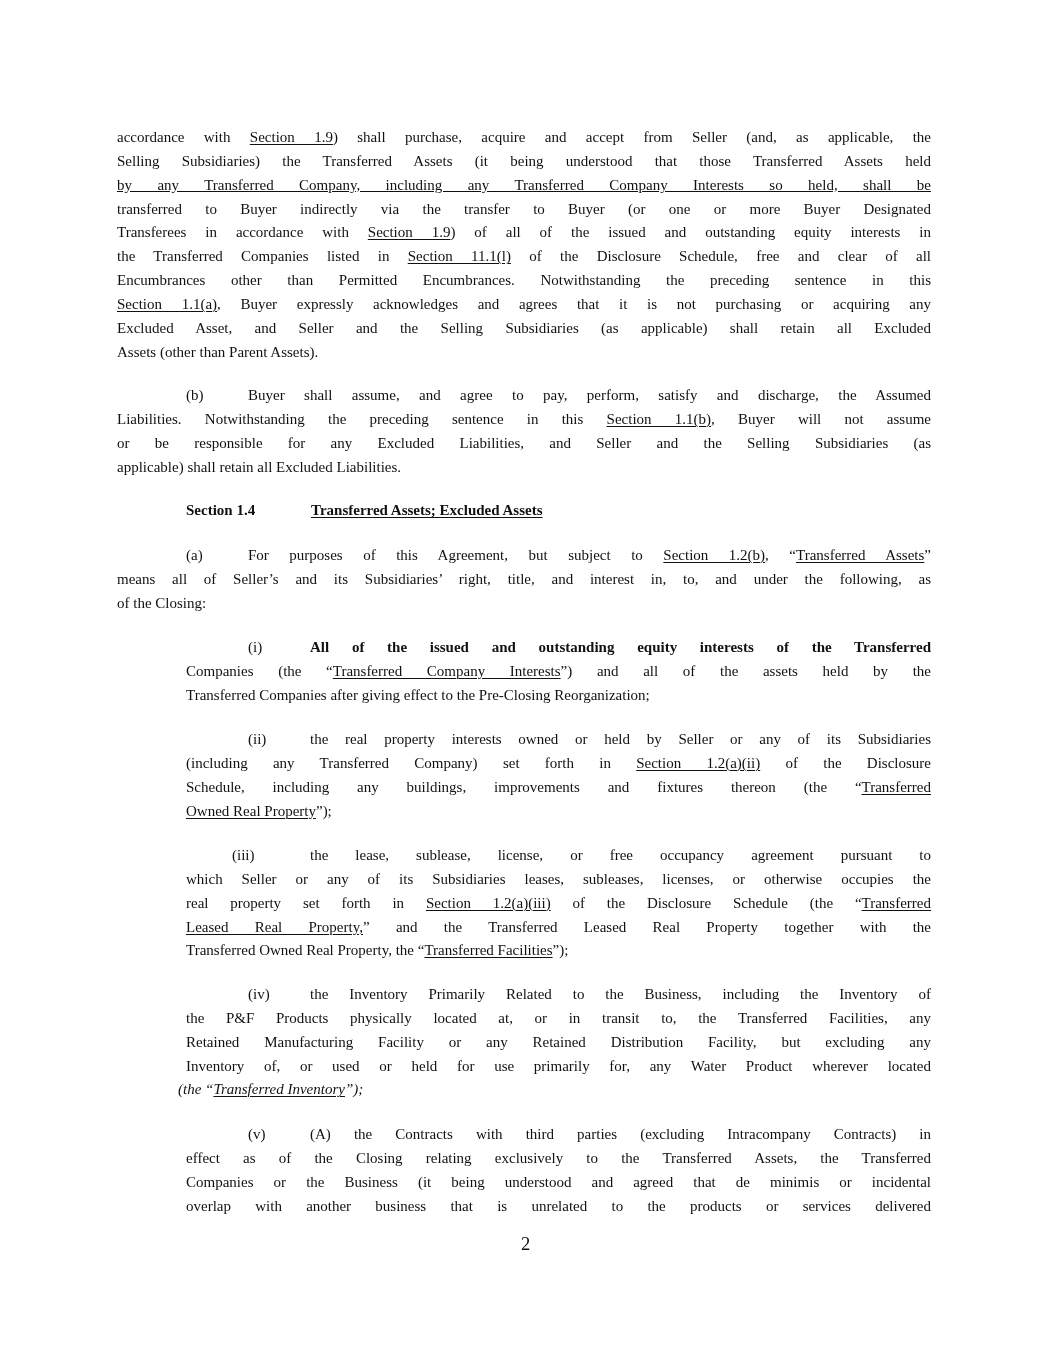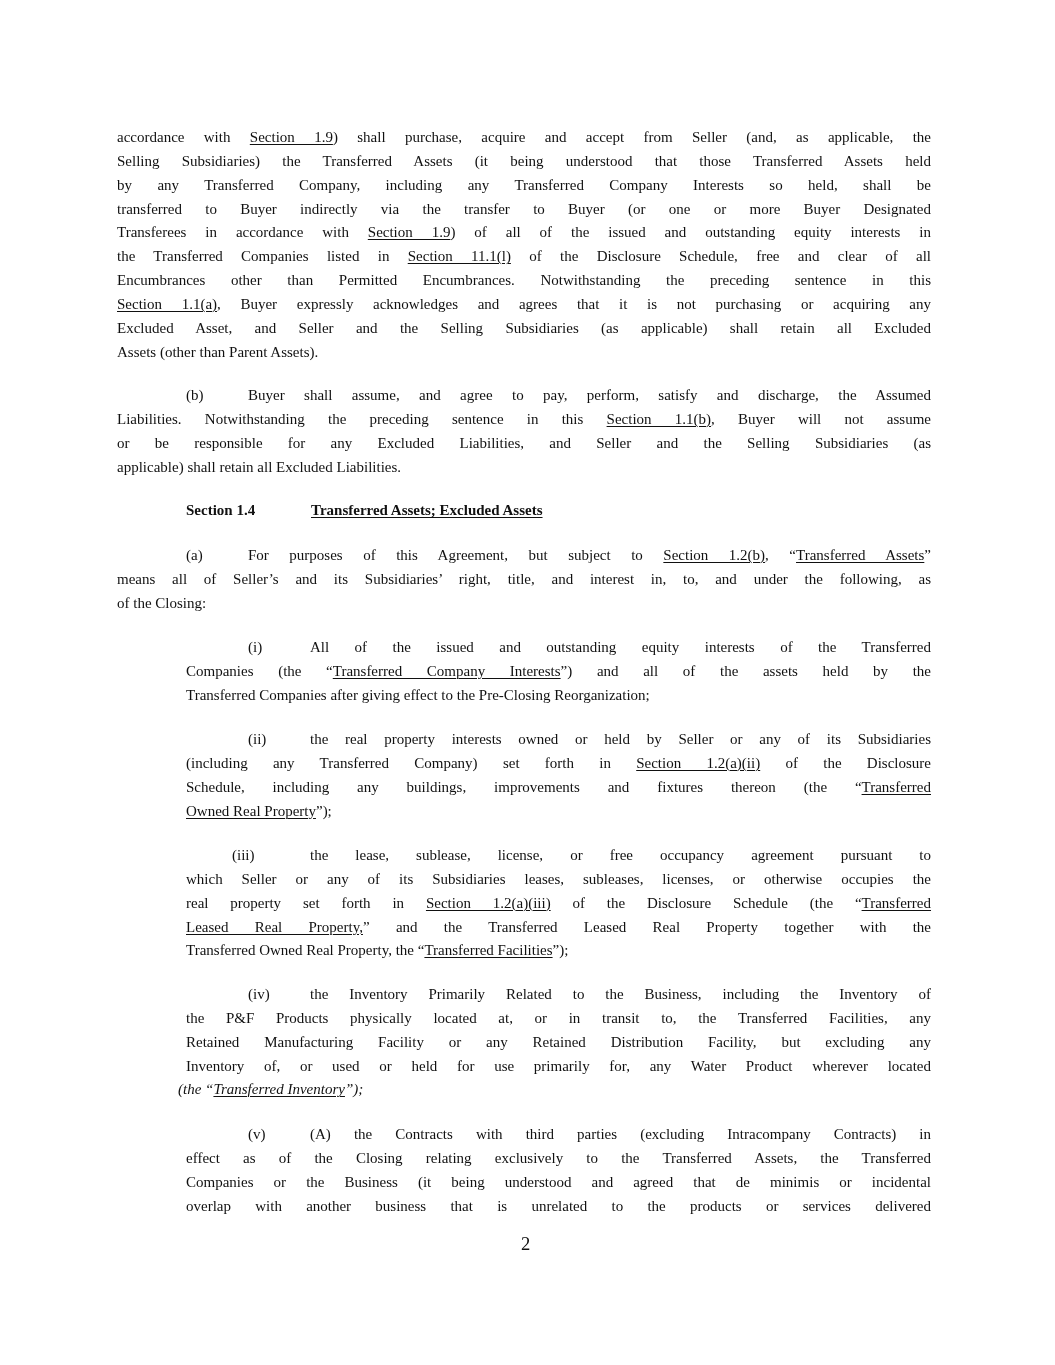--- a/index.html
+++ b/index.html
@@ -20,21 +20,21 @@
   .pagenum { position: absolute; font-family: "Liberation Serif", "DejaVu Serif", serif; font-size: 18.6px; color: #111; }
 </style>
 </head>
 <body>
 
 <div class="page">
   <div id="content">
       <div>
         <div class="line just" style="left: 117px; top: 126px; width: 814px;"><span>accordance with </span><span class="u">Section 1.9</span><span>) shall purchase, acquire and accept from Seller (and, as applicable, the</span></div>
         <div class="line just" style="left: 117px; top: 149.85px; width: 814px;"><span>Selling Subsidiaries) the Transferred Assets (it being understood that those Transferred Assets held</span></div>
-        <div class="line just" style="left: 117px; top: 173.7px; width: 814px;"><span>by any Transferred Company, including any Transferred Company Interests so held, shall be</span></div>
+        <div class="line just" style="left: 117px; top: 173.7px; width: 814px; text-decoration: underline;"><span>by any Transferred Company, including any Transferred Company Interests so held, shall be</span></div>
         <div class="line just" style="left: 117px; top: 197.55px; width: 814px;"><span>transferred to Buyer indirectly via the transfer to Buyer (or one or more Buyer Designated</span></div>
         <div class="line just" style="left: 117px; top: 221.4px; width: 814px;"><span>Transferees in accordance with </span><span class="u">Section 1.9</span><span>) of all of the issued and outstanding equity interests in</span></div>
         <div class="line just" style="left: 117px; top: 245.25px; width: 814px;"><span>the Transferred Companies listed in </span><span class="u">Section 11.1(l)</span><span> of the Disclosure Schedule, free and clear of all</span></div>
         <div class="line just" style="left: 117px; top: 269.1px; width: 814px;"><span>Encumbrances other than Permitted Encumbrances. Notwithstanding the preceding sentence in this</span></div>
         <div class="line just" style="left: 117px; top: 292.95px; width: 814px;"><span class="u">Section 1.1(a)</span><span>, Buyer expressly acknowledges and agrees that it is not purchasing or acquiring  any</span></div>
         <div class="line just" style="left: 117px; top: 316.8px; width: 814px;"><span>Excluded Asset, and Seller and the Selling Subsidiaries (as applicable) shall retain all Excluded</span></div>
         <div class="line" style="left: 117px; top: 340.65px; width: 814px;"><span>Assets (other than Parent Assets).</span></div>
       </div>
       <div>
         <div class="line" style="left: 186px; top: 384px;">(b)</div>
@@ -46,21 +46,21 @@
       <div class="line b" style="left: 186px; top: 499px;">Section 1.4</div>
       <div class="line b u" style="left: 311px; top: 499px;">Transferred Assets; Excluded Assets</div>
       <div>
         <div class="line" style="left: 186px; top: 544px;">(a)</div>
         <div class="line just" style="left: 248px; top: 544px; width: 683px;"><span>For purposes of this Agreement, but subject to </span><span class="u">Section 1.2(b)</span><span>, “</span><span class="u">Transferred Assets</span><span>”</span></div>
         <div class="line just" style="left: 117px; top: 567.85px; width: 814px;"><span>means all of Seller’s and its Subsidiaries’ right, title, and interest in, to, and under the following, as</span></div>
         <div class="line" style="left: 117px; top: 591.7px; width: 814px;"><span>of the Closing:</span></div>
       </div>
       <div>
         <div class="line" style="left: 248px; top: 636px;">(i)</div>
-        <div class="line just" style="left: 310px; top: 636px; width: 621px;"><span>All of the issued and outstanding equity interests of the Transferred</span></div>
+        <div class="line just" style="left: 310px; top: 636px; width: 621px; font-weight: bold;"><span>All of the issued and outstanding equity interests of the Transferred</span></div>
         <div class="line just" style="left: 186px; top: 659.85px; width: 745px;"><span>Companies (the “</span><span class="u">Transferred Company Interests</span><span>”) and all of the assets held by the</span></div>
         <div class="line" style="left: 186px; top: 683.7px; width: 745px;"><span>Transferred Companies after giving effect to the Pre-Closing Reorganization;</span></div>
       </div>
       <div>
         <div class="line" style="left: 248px; top: 728px;">(ii)</div>
         <div class="line just" style="left: 310px; top: 728px; width: 621px;"><span>the real property interests owned or held by Seller or any of its Subsidiaries</span></div>
         <div class="line just" style="left: 186px; top: 751.85px; width: 745px;"><span>(including any Transferred Company) set forth in </span><span class="u">Section 1.2(a)(ii)</span><span> of the Disclosure</span></div>
         <div class="line just" style="left: 186px; top: 775.7px; width: 745px;"><span>Schedule, including any buildings, improvements and fixtures thereon (the “</span><span class="u">Transferred</span></div>
         <div class="line" style="left: 186px; top: 799.55px; width: 745px;"><span class="u">Owned Real Property</span><span>”);</span></div>
       </div>

